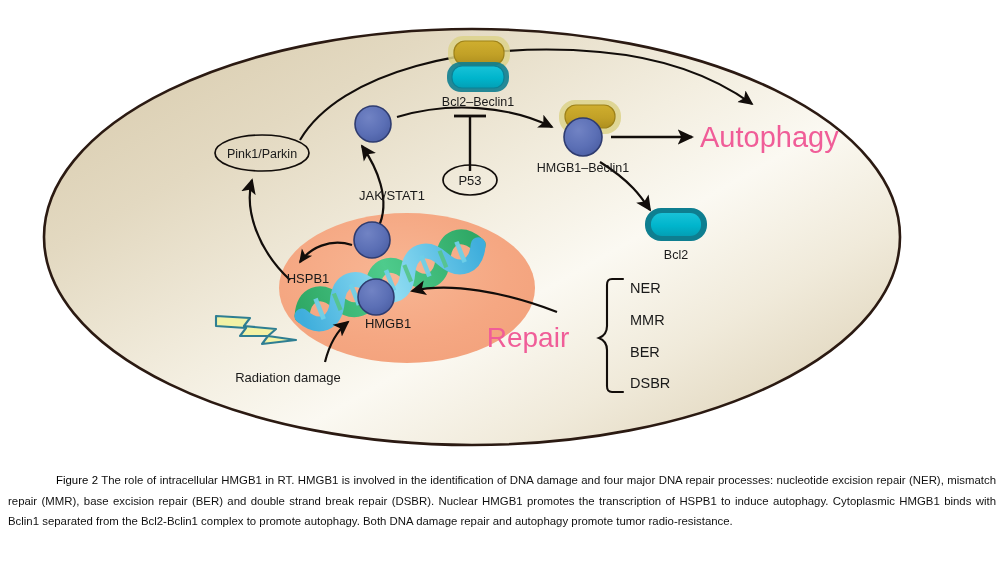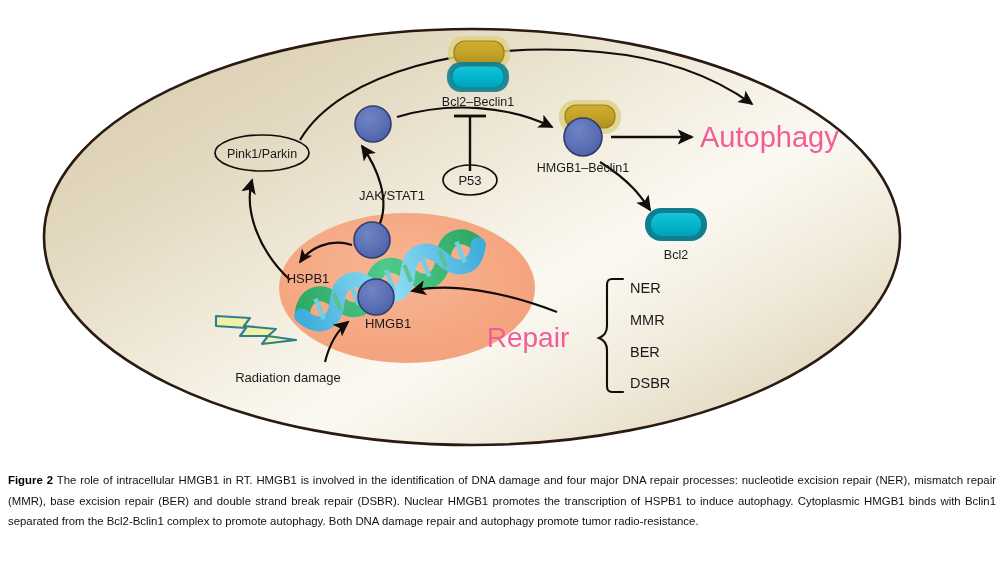--- a/index.html
+++ b/index.html
@@ -11,21 +11,21 @@
   }
   #figure-root{position:absolute;left:0;top:0;width:1003px;height:420px;}
   #diagram-svg{position:absolute;left:0;top:0;width:1003px;height:455px;display:block;}
 
   .caption-block{
     position:absolute;left:8px;top:470px;width:988px;
     font-family:"Liberation Sans", sans-serif;
     font-size:11.4px;line-height:20.5px;color:#111111;
     text-align:justify;text-justify:inter-word;
   }
-  .caption-block .cap-label{font-weight:bold;color:#000;}
+  .caption-block .cap-label{font-weight:normal;color:#000;margin-left:48px;}
   .caption-block .cap-text{font-weight:normal;}
 </style>
 </head>
 <body>
 
 <div id="figure-root">
 
   <svg id="diagram-svg" viewBox="0 0 1003 455" xmlns="http://www.w3.org/2000/svg">
     <defs>
       <linearGradient id="cellGrad" x1="0" y1="0.1" x2="1" y2="0.95">

